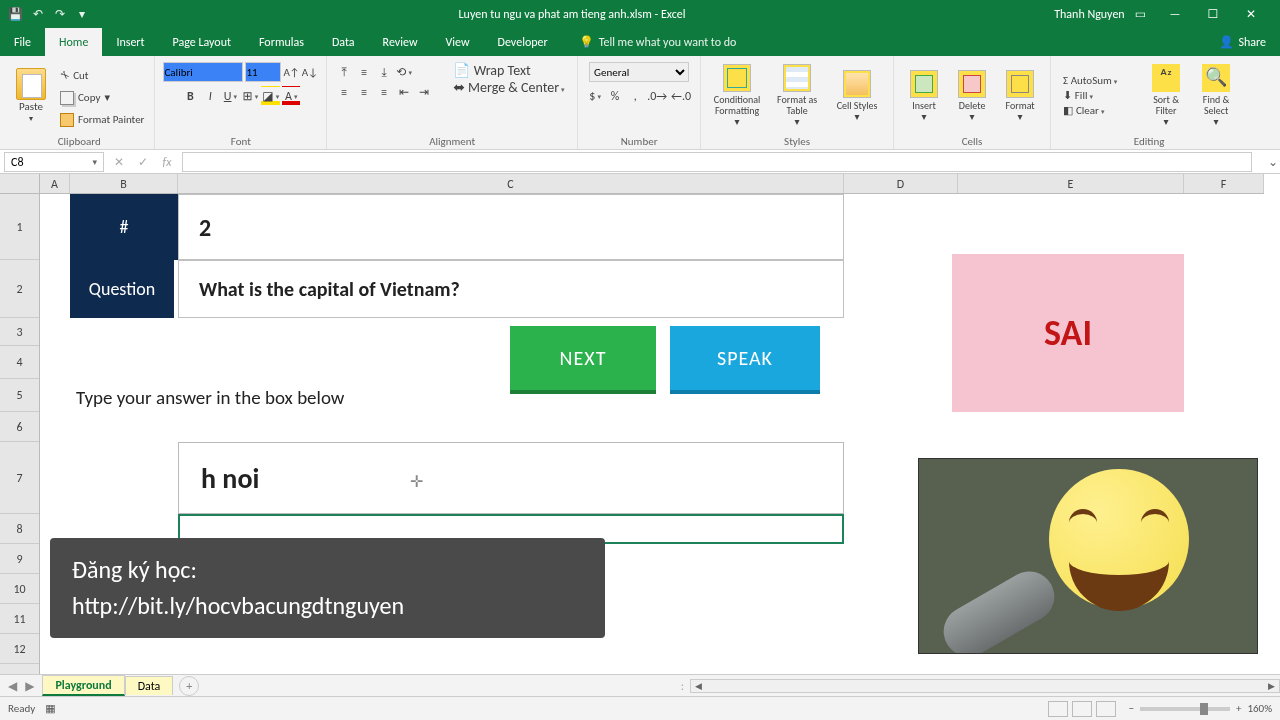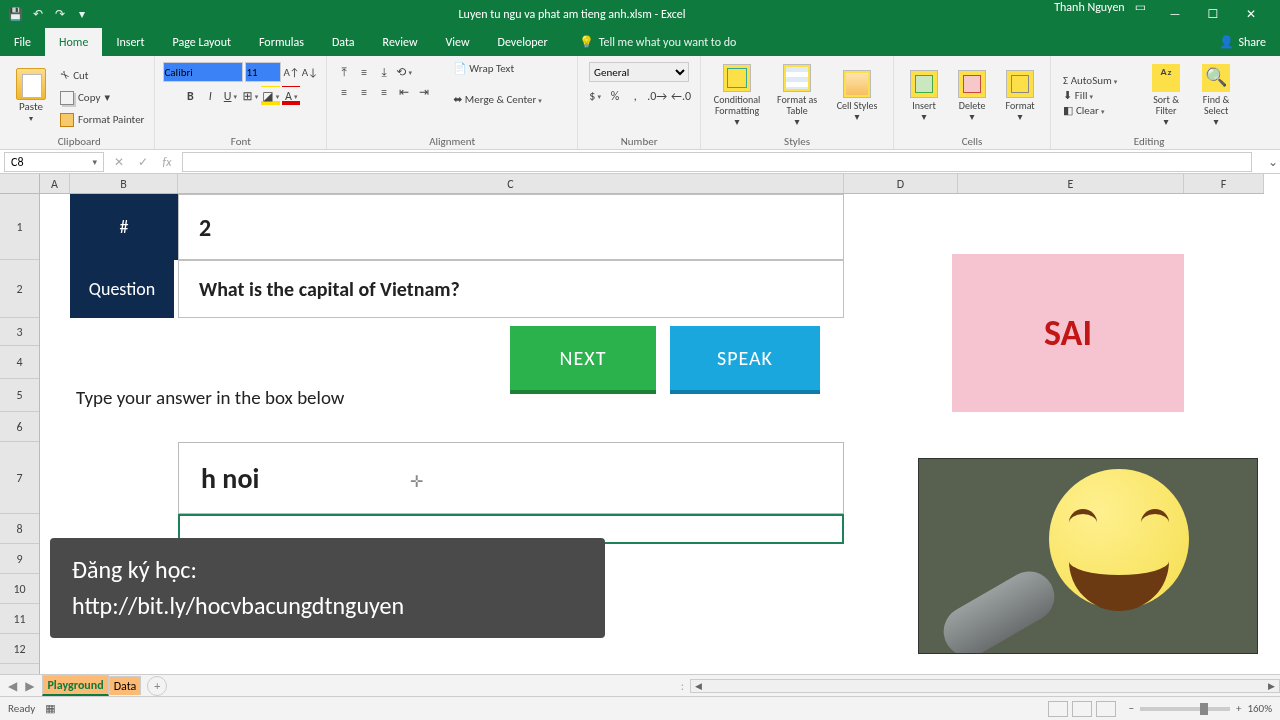--- a/index.html
+++ b/index.html
@@ -3,21 +3,21 @@
 <meta charset="utf-8">
 <style>
 * { margin: 0; padding: 0; box-sizing: border-box; font-family: "Segoe UI", Calibri, sans-serif; }
 body { width: 1280px; height: 720px; overflow: hidden; background: #fff; position: relative; }
 
 
 .titlebar { height: 28px; background: #0e7a3e; display: flex; align-items: center; color: #fff; font-size: 12px; }
 .titlebar .qat { display: flex; gap: 6px; padding-left: 8px; align-items: center; }
 .titlebar .qat-item { width: 16px; height: 16px; display: flex; align-items: center; justify-content: center; opacity: 0.9; cursor: pointer; }
 .titlebar .title { flex: 1; text-align: center; font-size: 12px; }
-.titlebar .right { display: flex; align-items: flex-start; gap: 10px; padding-right: 10px; }
+.titlebar .right { display: flex; align-items: center; gap: 10px; padding-right: 10px; }
 .titlebar .winctl { display: flex; }
 .titlebar .winctl div { width: 38px; height: 28px; display: flex; align-items: center; justify-content: center; cursor: pointer; }
 
 
 .ribbon-tabs { height: 28px; background: #0e7a3e; display: flex; align-items: stretch; color: #fff; font-size: 12px; }
 .ribbon-tabs .tab { padding: 0 14px; display: flex; align-items: center; cursor: pointer; }
 .ribbon-tabs .tab.active { background: #f3f3f3; color: #0e7a3e; }
 .ribbon-tabs .tab.file { background: #0e7a3e; }
 .ribbon-tabs .tell { padding-left: 18px; display: flex; align-items: center; opacity: 0.9; gap: 4px; }
 .ribbon-tabs .share { margin-left: auto; padding: 0 14px; display: flex; align-items: center; gap: 4px; }
@@ -40,21 +40,21 @@
 .font-body { display: flex; flex-direction: column; gap: 4px; padding: 4px 2px; }
 .font-row { display: flex; gap: 2px; align-items: center; }
 .font-row select, .font-row input { height: 20px; font-size: 11px; border: 1px solid #ccc; background: #3b82f6; }
 .font-name { width: 80px; }
 .font-size { width: 36px; }
 .btnrow { display: flex; gap: 2px; }
 .btnrow .b { min-width: 18px; height: 20px; display: flex; align-items: center; justify-content: center; cursor: pointer; font-size: 12px; border: 1px solid transparent; }
 .b.arrow::after { content: "▾"; font-size: 7px; color: #666; margin-left: 2px; }
 
 .align-body { display: flex; flex-direction: column; gap: 4px; padding: 4px 2px; }
-.align-right { display: flex; flex-direction: column; gap: 18px; margin-left: 6px; font-size: 11px; }
+.align-right { display: flex; flex-direction: column; gap: 0; margin-left: 6px; font-size: 14px; }
 .align-right .b { justify-content: flex-start; padding: 0 4px; gap: 4px; width: 120px; }
 
 .num-body { display: flex; flex-direction: column; gap: 4px; padding: 4px 2px; align-items: center; }
 .num-body select { width: 100px; height: 20px; font-size: 11px; border:1px solid #ccc; }
 
 .styles-body, .cells-body, .editing-body { display: flex; gap: 6px; padding: 4px 2px; align-items: flex-start; }
 .bigbtn { display: flex; flex-direction: column; align-items: center; padding: 2px 4px; cursor: pointer; font-size: 10px; text-align: center; line-height: 1.1; width: 56px; }
 .bigbtn .bicon { width: 28px; height: 28px; margin-bottom: 2px; border: 1px solid #bbb; background: #fde047; position: relative; }
 .bicon.cond::before { content:""; position:absolute; inset:3px; border:1px solid #3a9; }
 .bicon.table::before { content:""; position:absolute; inset:2px; background:repeating-linear-gradient(#deeaf6 0 5px,#fff 5px 10px); }
@@ -80,21 +80,21 @@
 .sheet-area { position: absolute; top: 174px; bottom: 24px; left:0; right:0; overflow: hidden; background: #fff; }
 .col-headers { position:absolute; top:0; left:40px; right:16px; height:20px; display:flex; background:#e6e6e6; font-size:12px; color:#444; border-bottom:1px solid #bbb; }
 .col-headers div { border-right:1px solid #ccc; display:flex; align-items:center; justify-content:center; }
 .corner { position:absolute; top:0; left:0; width:40px; height:20px; border-right:1px solid #bbb; border-bottom:1px solid #bbb; background:#e6e6e6; }
 .row-headers { position:absolute; top:20px; left:0; width:40px; bottom:16px; background:#e6e6e6; font-size:12px; color:#444; border-right:1px solid #bbb; }
 .row-headers div { height:30px; display:flex; align-items:center; justify-content:center; border-bottom:1px solid #ccc; }
 .grid { position:absolute; top:20px; left:40px; right:16px; bottom:16px; }
 
 .sheet-tabs { position:absolute; left:0; right:0; bottom:0; height:22px; display:flex; align-items:center; background:#f3f3f3; border-top:1px solid #ccc; font-size:12px; }
 .sheet-tabs .nav { padding:0 8px; color:#888; display:flex; gap:8px; }
-.sheet-tabs .tab { padding:2px 4px; border:1px solid #ccc; border-bottom:none; background:#fdba74; cursor:pointer; }
+.sheet-tabs .tab { padding:2px 12px; border:1px solid #ccc; border-bottom:none; background:#fef9c3; cursor:pointer; }
 .sheet-tabs .tab.active { border-bottom:2px solid #0e7a3e; font-weight:bold; color:#0e7a3e; }
 .sheet-tabs .add { width:20px; height:20px; border:1px solid #ccc; border-radius:50%; display:flex; align-items:center; justify-content:center; margin-left:6px; cursor:pointer; color:#888; }
 .sheet-tabs .scroll { margin-left:auto; height:14px; width:590px; background:#f0f0f0; border:1px solid #ccc; position:relative; display:flex; align-items:center; }
 .sheet-tabs .scroll::before { content:"◀"; font-size:9px; padding:0 4px; color:#666; }
 .sheet-tabs .scroll::after { content:"▶"; font-size:9px; padding:0 4px; color:#666; margin-left:auto; }
 
 
 .status-bar { position:absolute; bottom:0; left:0; right:0; height:24px; background:#f3f3f3; border-top:1px solid #ccc; display:flex; align-items:center; font-size:11px; color:#555; padding:0 8px; }
 .status-bar .views { margin-left:auto; display:flex; gap:4px; }
 .status-bar .views div { width:20px; height:16px; border:1px solid #bbb; cursor:pointer; }

